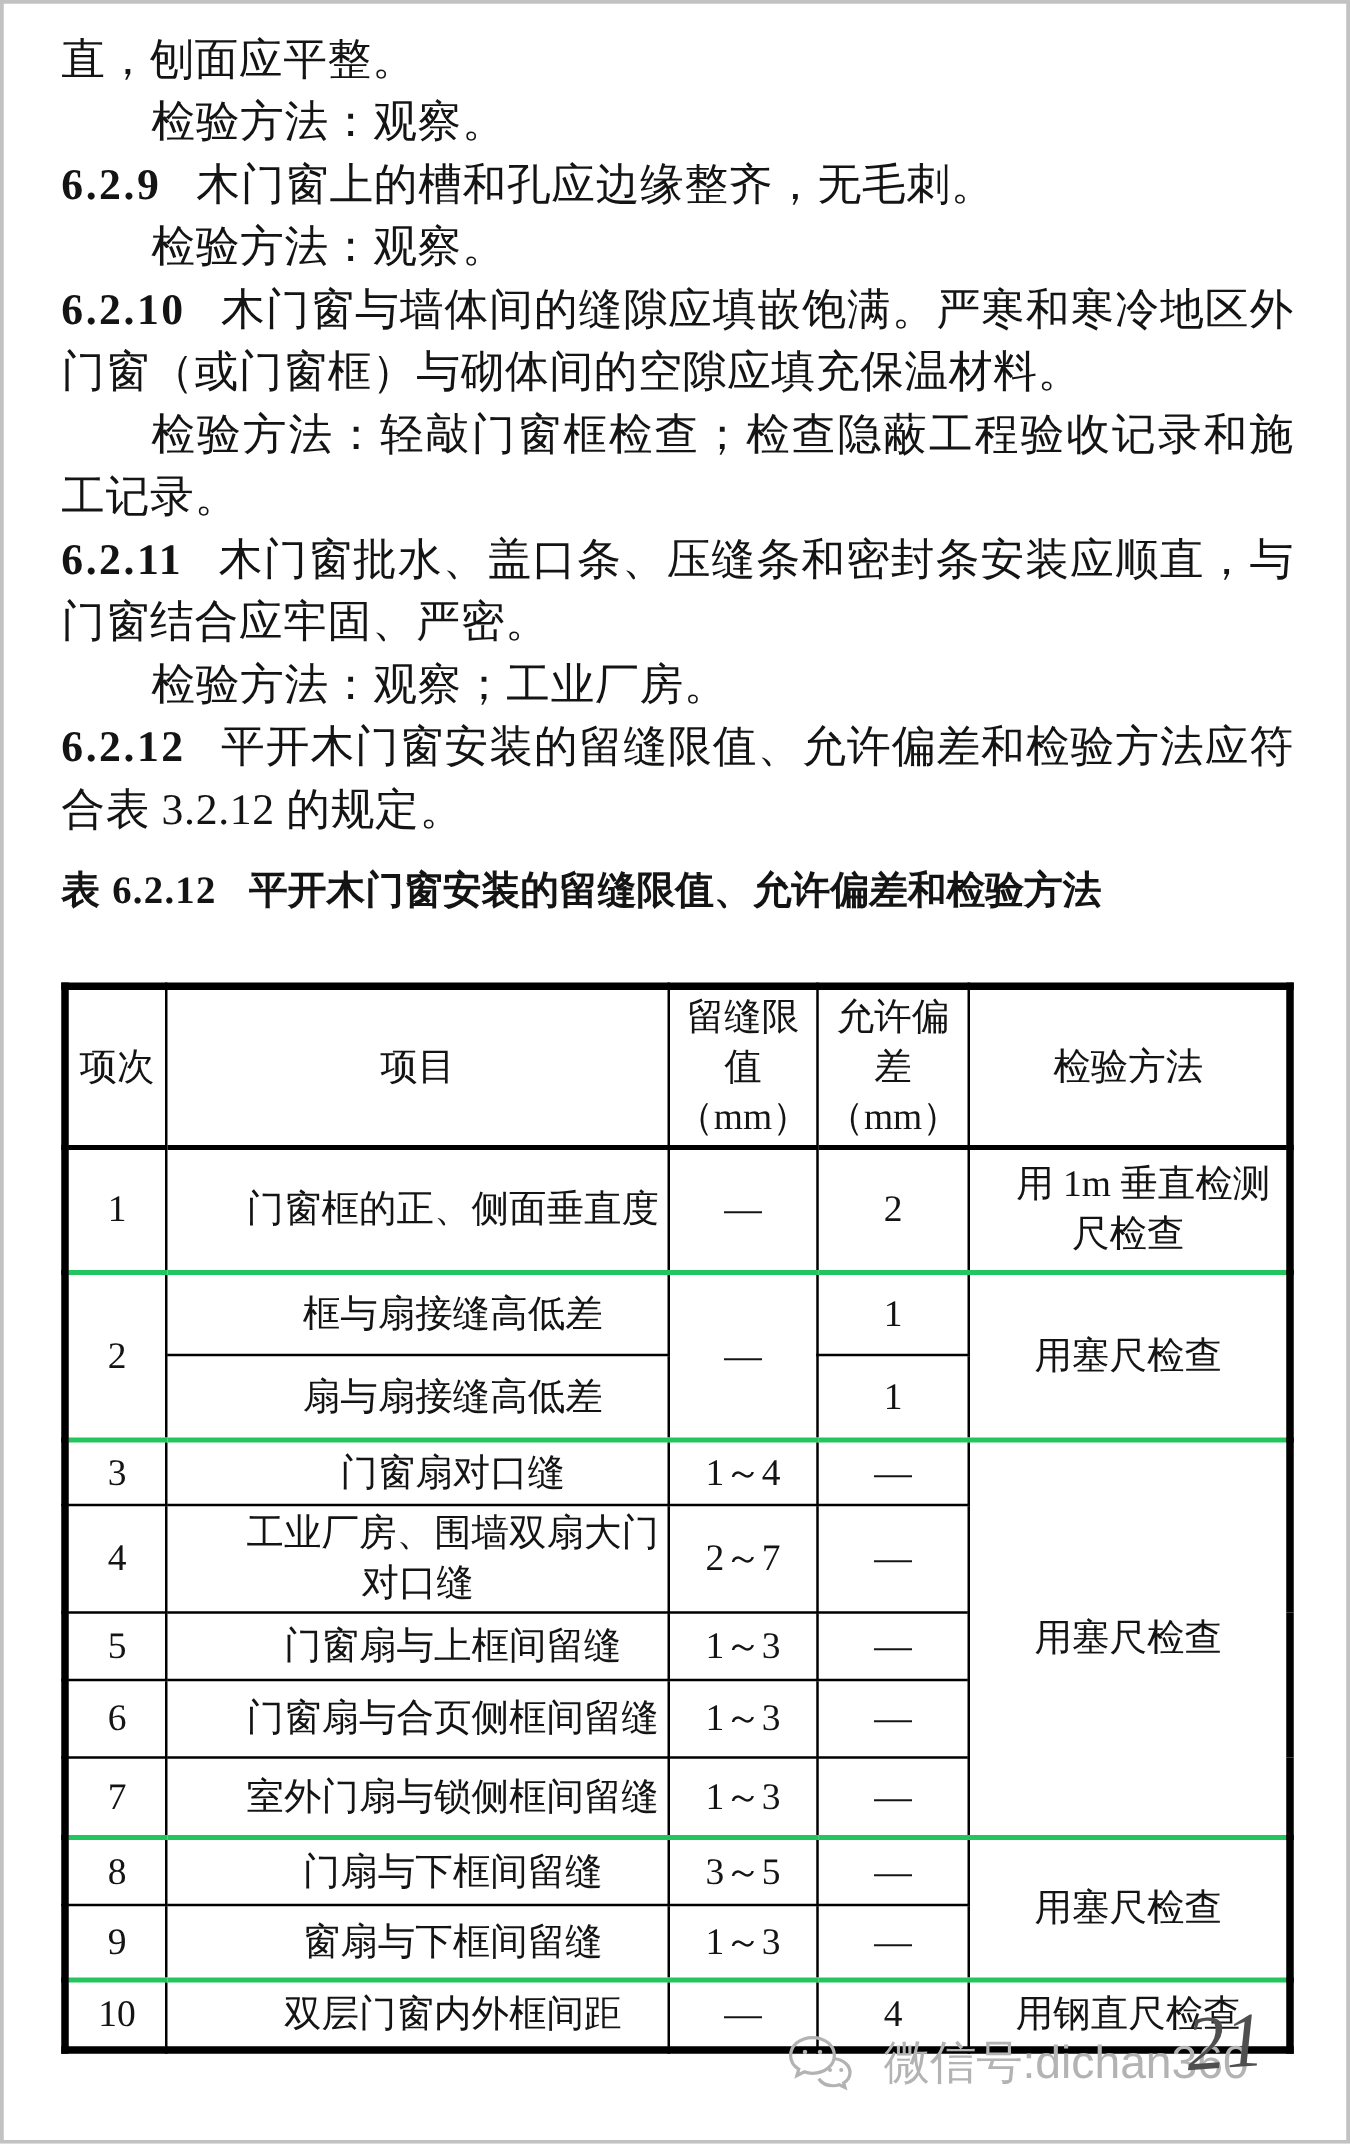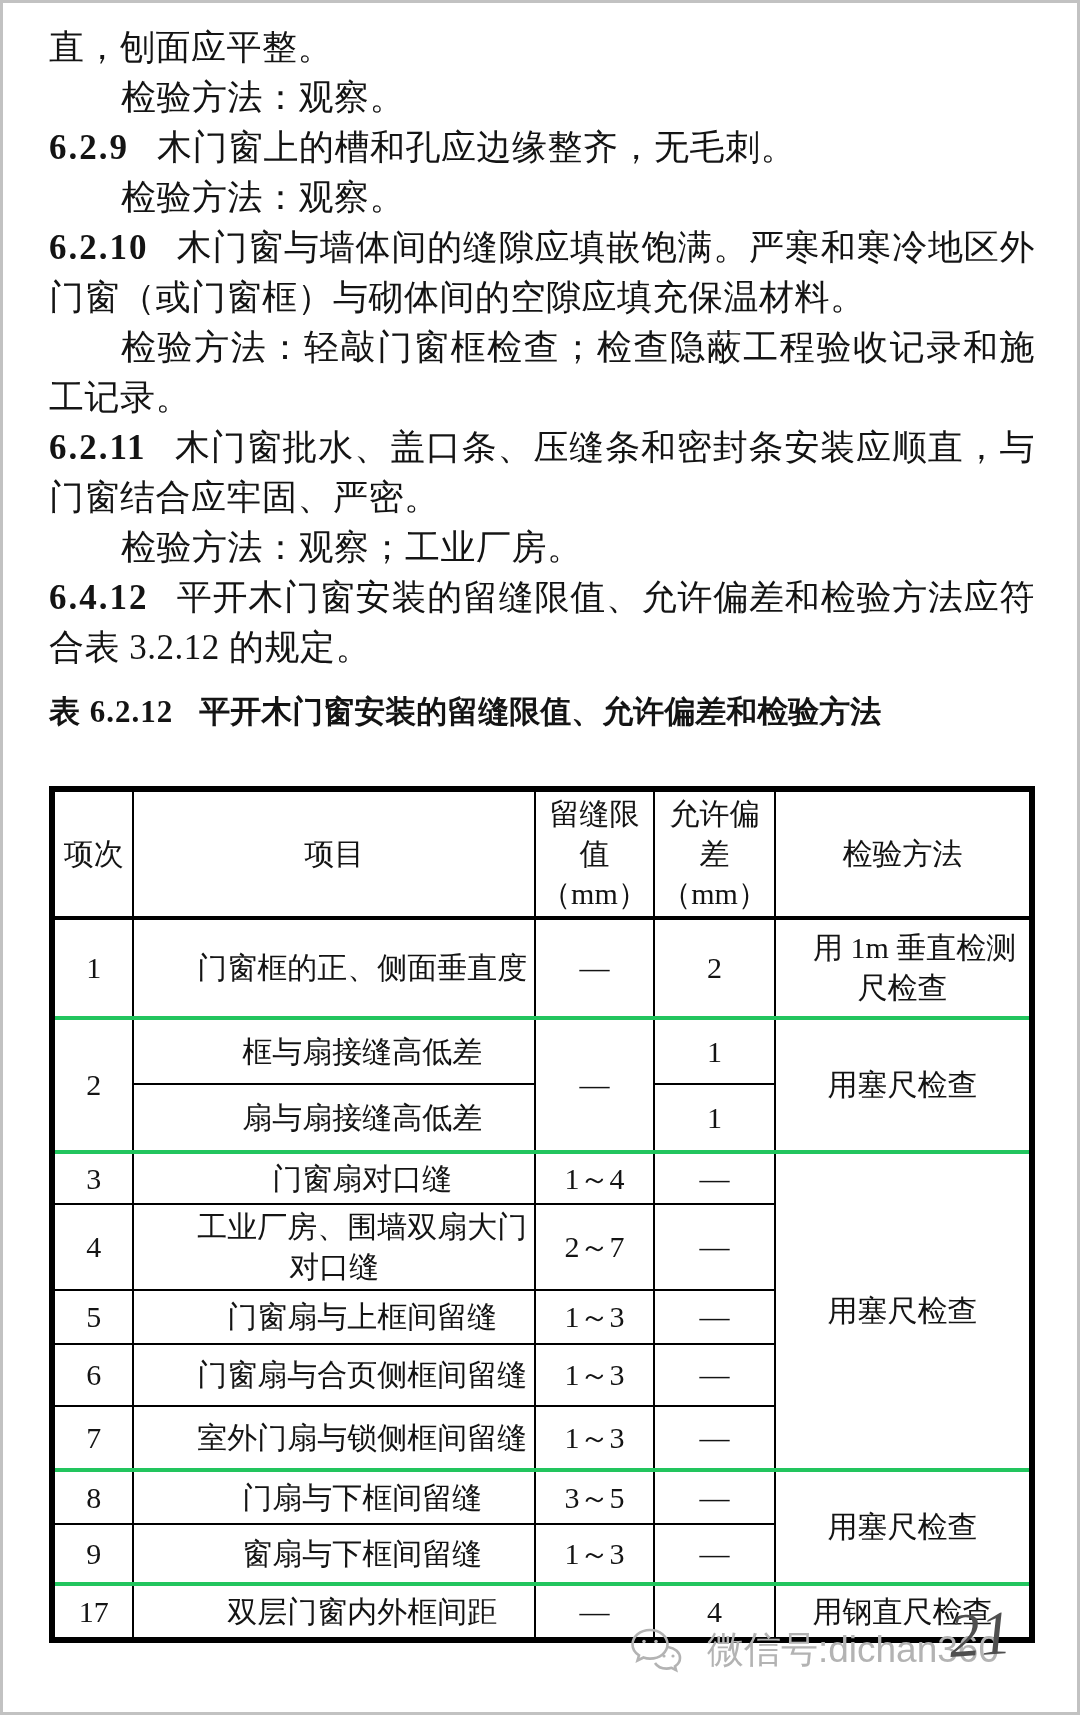--- a/index.html
+++ b/index.html
@@ -112,21 +112,21 @@
   <div class="content">
 
     <p class="para flush"><span>直，刨面应平整。</span></p>
     <p class="para indent"><span>检验方法：观察。</span></p>
     <p class="para clause"><span class="clause-no">6.2.9</span><span>木门窗上的槽和孔应边缘整齐，无毛刺。</span></p>
     <p class="para indent"><span>检验方法：观察。</span></p>
     <p class="para clause"><span class="clause-no">6.2.10</span><span>木门窗与墙体间的缝隙应填嵌饱满。严寒和寒冷地区外门窗（或门窗框）与砌体间的空隙应填充保温材料。</span></p>
     <p class="para indent"><span>检验方法：轻敲门窗框检查；检查隐蔽工程验收记录和施工记录。</span></p>
     <p class="para clause"><span class="clause-no">6.2.11</span><span>木门窗批水、盖口条、压缝条和密封条安装应顺直，与门窗结合应牢固、严密。</span></p>
     <p class="para indent"><span>检验方法：观察；工业厂房。</span></p>
-    <p class="para clause"><span class="clause-no">6.4.12</span><span>平开木门窗安装的留缝限值、允许偏差和检验方法应符合表 3.2.12 的规定。</span></p>
+    <p class="para clause"><span class="clause-no">6.2.12</span><span>平开木门窗安装的留缝限值、允许偏差和检验方法应符合表 3.2.12 的规定。</span></p>
 
     <div class="table-caption">
       <span class="caption-prefix">表 6.2.12</span><span>平开木门窗安装的留缝限值、允许偏差和检验方法</span>
     </div>
 
     <table class="doc-table">
       <colgroup>
         <col class="c-no">
           <col class="c-item">
           <col class="c-gap">
@@ -205,21 +205,21 @@
           <td>—</td>
           <td rowspan="2">用塞尺检查</td>
         </tr>
         <tr class="row-r9">
           <td>9</td>
           <td class="item-cell">窗扇与下框间留缝</td>
           <td>1～3</td>
           <td>—</td>
         </tr>
         <tr class="row-r10 group">
-          <td>17</td>
+          <td>10</td>
           <td class="item-cell">双层门窗内外框间距</td>
           <td>—</td>
           <td>4</td>
           <td>用钢直尺检查</td>
         </tr>
       </tbody>
     </table>
   </div>
 
   <div class="watermark">

